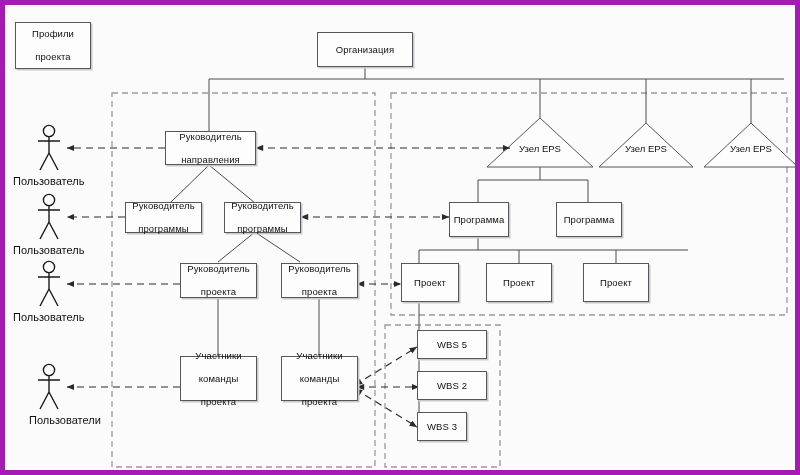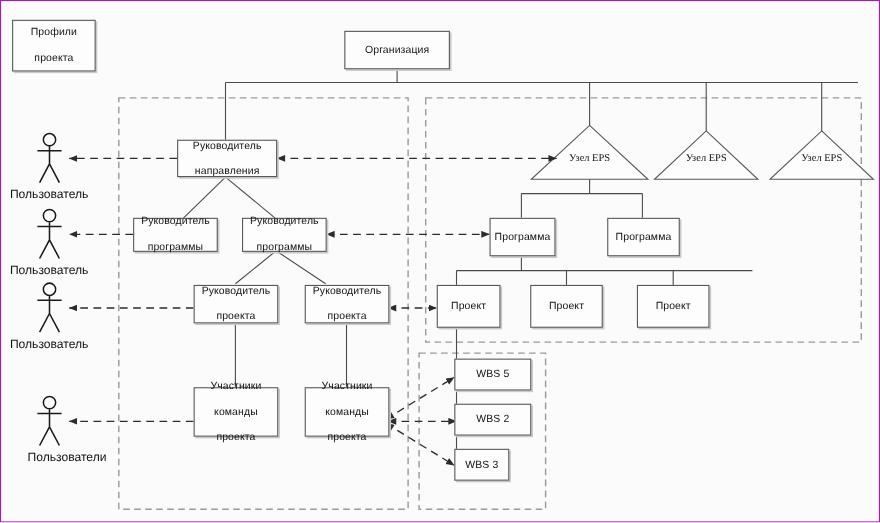--- a/index.html
+++ b/index.html
@@ -1,21 +1,21 @@
 <!DOCTYPE html>
 <html><head>
 <meta charset="utf-8">
 <style>
   html,body{margin:0;padding:0;background:#ffffff;}
   body{font-family:"Liberation Sans","DejaVu Sans",sans-serif;}
   #canvas{
     position:relative;
     width:800px;height:475px;
     background:#fbfbfb;
-    border:1px solid #a21caf;
+    border:5px solid #a21caf;
     box-sizing:border-box;
     overflow:hidden;
   }
   svg#wires{position:absolute;left:0;top:0;width:800px;height:475px;}
   .node{
     position:absolute;
     box-sizing:border-box;
     background:#fdfdfd;
     border:1px solid #55575b;
     box-shadow:1.5px 1.5px 0 0 #c9c9c9;
@@ -25,21 +25,20 @@
     line-height:11.5px;
     color:#111;
     letter-spacing:0.1px;
   }
   .node span{display:block;padding:0 2px;}
   .tri-label{
     position:absolute;
     font-size:9.5px;color:#111;
     text-align:center;
     white-space:nowrap;
-    font-family:Liberation Serif, serif;
   }
   .actor-label{
     position:absolute;
     font-size:11px;color:#111;
     white-space:nowrap;
   }
 </style>
 </head>
 <body>
 

